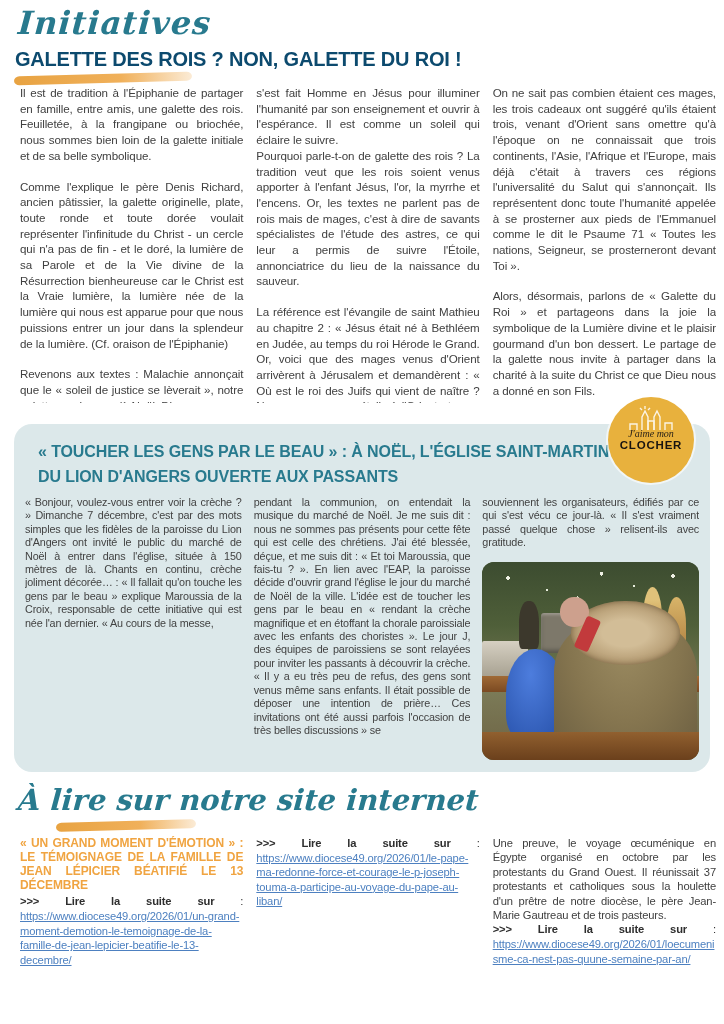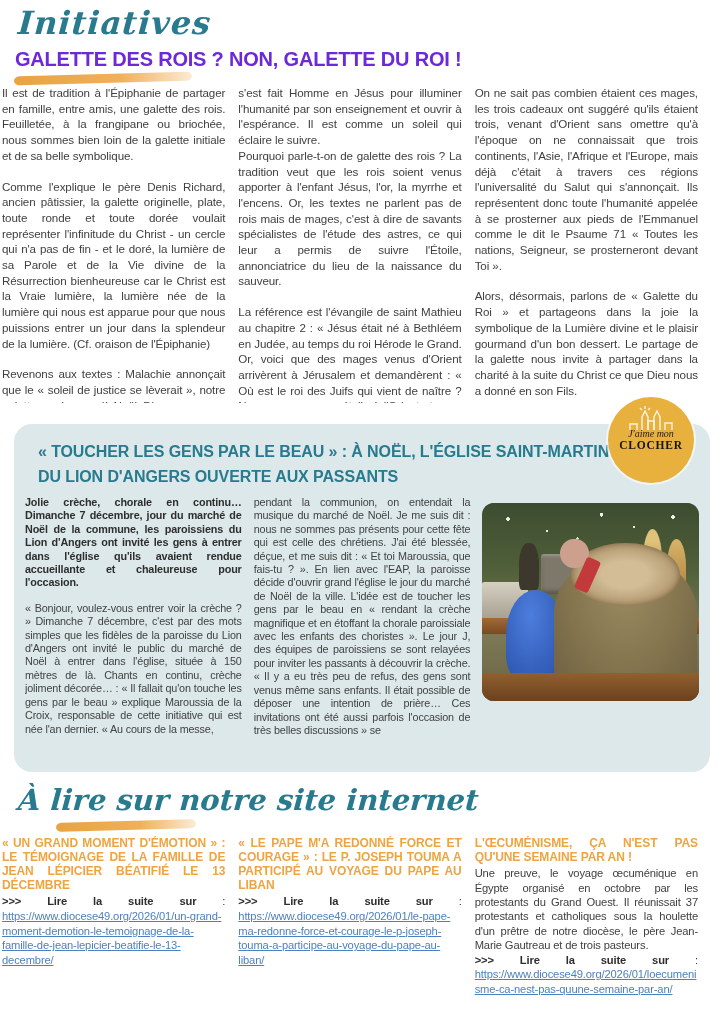--- a/index.html
+++ b/index.html
@@ -8,28 +8,28 @@
     position: relative; width: 724px; height: 1024px; margin: 0 auto;
     background: #ffffff; overflow: hidden;
     font-family: "Liberation Sans", sans-serif; color:#404040;
   }
   .script-title {
     font-family: "DejaVu Serif", serif; font-style: italic; font-weight: bold;
     color: #287a8e; transform: skewX(-4deg); transform-origin: left bottom;
   }
   #top-script { position:absolute; left:17px; top:4px; font-size:32px; letter-spacing:1px; }
   #main-title { position:absolute; left:15px; top:48px; font-size:20px; font-weight:bold;
-    color:#6d28d9; letter-spacing:-0.2px; white-space:nowrap; }
+    color:#0c4a6e; letter-spacing:-0.2px; white-space:nowrap; }
   .brush { position:absolute; height:9px; border-radius:6px/5px;
     background: linear-gradient(90deg,#e8a342 0%,#f0b05a 60%, rgba(240,176,90,0.25) 100%);
     transform: rotate(-1.6deg); }
   #brush-top { left:14px; top:74px; width:178px; }
   #brush-bottom { left:56px; top:821px; width:140px; }
 
-  .cols { position:absolute; left:2px; width:696px; display:flex; gap:13px; }
+  .cols { position:absolute; left:20px; width:696px; display:flex; gap:13px; }
   #top-cols { top:85px; height:318px; overflow:hidden; }
   .col { flex:1; min-width:0; }
   .body p { font-size:11.6px; line-height:15.7px; text-align:justify;
     letter-spacing:-0.1px; margin-bottom:15px; color:#404040; }
   .body p.tight { margin-bottom:0; }
   .body p:last-child { margin-bottom:0; }
 
   
   #box { position:absolute; left:14px; top:424px; width:696px; height:348px;
     background:#dce8ea; border-radius:18px; }
@@ -42,21 +42,21 @@
   .boxtext p:last-child { margin-bottom:2px; }
 
   
   #badge { position:absolute; left:594px; top:-27px; width:86px; height:86px;
     border-radius:50%; background:#e8b13d; display:flex; flex-direction:column;
     align-items:center; justify-content:flex-start; padding-top:8px;
     box-shadow: 0 0 0 2px rgba(255,255,255,0.6); }
   #badge .badge-script { font-family:Liberation Serif, serif; font-style:italic;
     font-size:10px; color:#2a2218; line-height:10px; margin-top:-2px; }
   #badge .badge-label { font-size:11.5px; font-weight:bold; letter-spacing:0.8px;
-    color:#181410; line-height:13px;font-family:Liberation Serif, serif; }
+    color:#181410; line-height:13px; }
 
   
   #photo { position:relative; width:100%; height:198px; border-radius:12px;
     overflow:hidden; margin-top:7px; background:#50603c; }
   #photo div { position:absolute; }
   .ph-bg { inset:0;
     background:
       radial-gradient(circle 3px at 12% 8%, #eef0e4 60%, transparent 61%),
       radial-gradient(circle 2px at 30% 14%, #e7ecdb 60%, transparent 61%),
       radial-gradient(circle 3px at 55% 6%, #eef0e4 60%, transparent 61%),
@@ -141,27 +141,27 @@
           <path d="M37 25 V18 H44 V25"></path>
           <path d="M17 1 V4 M12 3 L14 5 M22 3 L20 5"></path>
         </g>
       </svg>
       <span class="badge-script">J'aime mon</span>
       <span class="badge-label">CLOCHER</span>
     </div>
 
     <div id="box-cols" class="boxtext">
       <div class="col">
-        <p class="intro">Jolie crèche, chorale en continu… Dimanche 7 décembre, jour du marché de Noël de la commune, les paroissiens du Lion d'Angers ont invité les gens à entrer dans l'église qu'ils avaient rendue accueillante et chaleureuse pour l'occasion.</p>
         <p>« Bonjour, voulez-vous entrer voir la crèche ? » Dimanche 7 décembre, c'est par des mots simples que les fidèles de la paroisse du Lion d'Angers ont invité le public du marché de Noël à entrer dans l'église, située à 150 mètres de là. Chants en continu, crèche joliment décorée… : « Il fallait qu'on touche les gens par le beau » explique Maroussia de la Croix, responsable de cette initiative qui est née l'an dernier. « Au cours de la messe,</p>
       </div>
       <div class="col">
         <p>pendant la communion, on entendait la musique du marché de Noël. Je me suis dit : nous ne sommes pas présents pour cette fête qui est celle des chrétiens. J'ai été blessée, déçue, et me suis dit : « Et toi Maroussia, que fais-tu ? ». En lien avec l'EAP, la paroisse décide d'ouvrir grand l'église le jour du marché de Noël de la ville. L'idée est de toucher les gens par le beau en « rendant la crèche magnifique et en étoffant la chorale paroissiale avec les enfants des choristes ». Le jour J, des équipes de paroissiens se sont relayées pour inviter les passants à découvrir la crèche. « Il y a eu très peu de refus, des gens sont venus même sans enfants. Il était possible de déposer une intention de prière… Ces invitations ont été aussi parfois l'occasion de très belles discussions » se</p>
       </div>
       <div class="col">
+        <p>souviennent les organisateurs, édifiés par ce qui s'est vécu ce jour-là. « Il s'est vraiment passé quelque chose » relisent-ils avec gratitude.</p>
         <div id="photo">
           <div class="ph-bg"></div>
           <div class="ph-wall"></div>
           <div class="ph-altar"></div>
           <div class="fig-shep"></div>
           <div class="fig-mary"></div>
           <div class="fig-magi1"></div>
           <div class="fig-magi2"></div>
           <div class="ph-pewback"></div>
           <div class="child"></div>
@@ -177,23 +177,21 @@
 
   <div id="bottom-script" class="script-title">À lire sur notre site internet</div>
   <div id="brush-bottom" class="brush"></div>
 
   <section id="bottom-cols" class="cols">
     <article class="col">
       <h3 class="art-title">« UN GRAND MOMENT D'ÉMOTION » : LE TÉMOIGNAGE DE LA FAMILLE DE JEAN LÉPICIER BÉATIFIÉ LE 13 DÉCEMBRE</h3>
       <p class="read-more"><b>&gt;&gt;&gt; Lire la suite sur</b><span> : </span><a class="url">https://www.diocese49.org/2026/01/un-grand-moment-demotion-le-temoignage-de-la-famille-de-jean-lepicier-beatifie-le-13-decembre/</a></p>
     </article>
     <article class="col">
-      <h3 class="art-title">« LE PAPE M'A REDONNÉ FORCE ET COURAGE » : LE P. JOSEPH TOUMA A PARTICIPÉ AU VOYAGE DU PAPE AU LIBAN</h3>
       <p class="read-more"><b>&gt;&gt;&gt; Lire la suite sur</b><span> : </span><a class="url">https://www.diocese49.org/2026/01/le-pape-ma-redonne-force-et-courage-le-p-joseph-touma-a-participe-au-voyage-du-pape-au-liban/</a></p>
     </article>
     <article class="col">
-      <h3 class="art-title">L'ŒCUMÉNISME, ÇA N'EST PAS QU'UNE SEMAINE PAR AN !</h3>
       <p class="art-body">Une preuve, le voyage œcuménique en Égypte organisé en octobre par les protestants du Grand Ouest. Il réunissait 37 protestants et catholiques sous la houlette d'un prêtre de notre diocèse, le père Jean-Marie Gautreau et de trois pasteurs.</p>
       <p class="read-more"><b>&gt;&gt;&gt; Lire la suite sur</b><span> : </span><a class="url">https://www.diocese49.org/2026/01/loecumenisme-ca-nest-pas-quune-semaine-par-an/</a></p>
     </article>
   </section>
 
 </div>
 
 </body></html>

